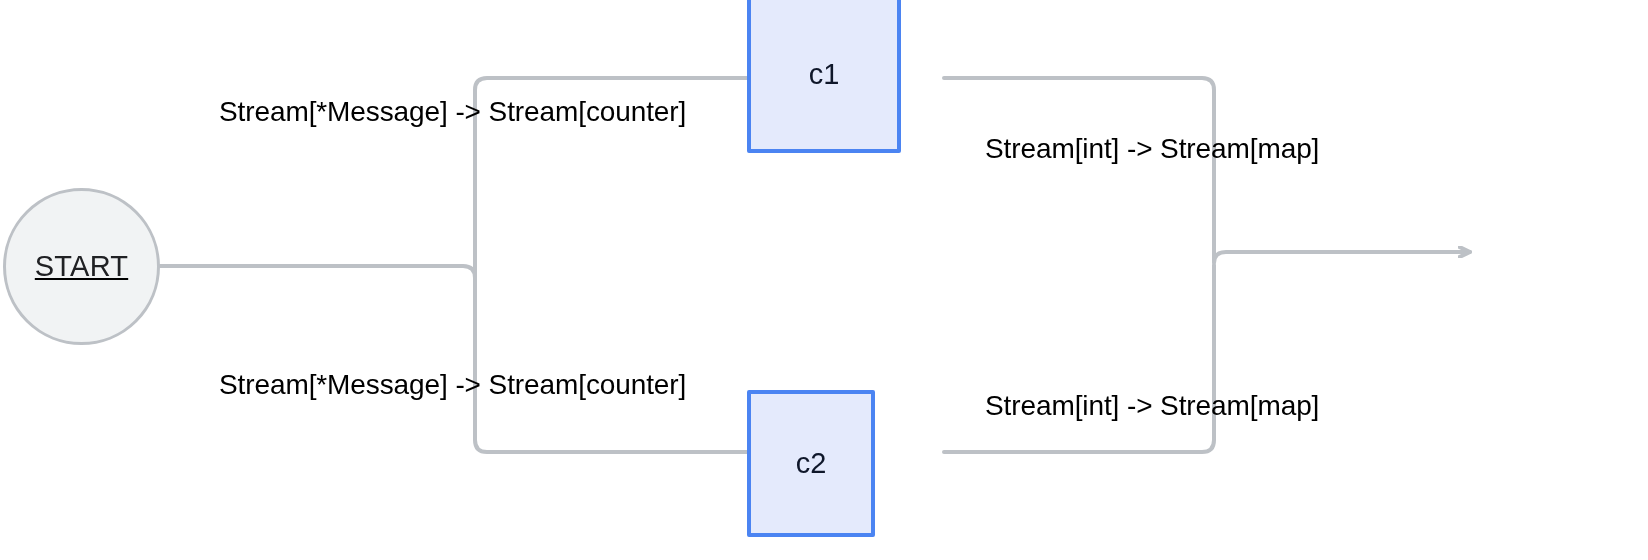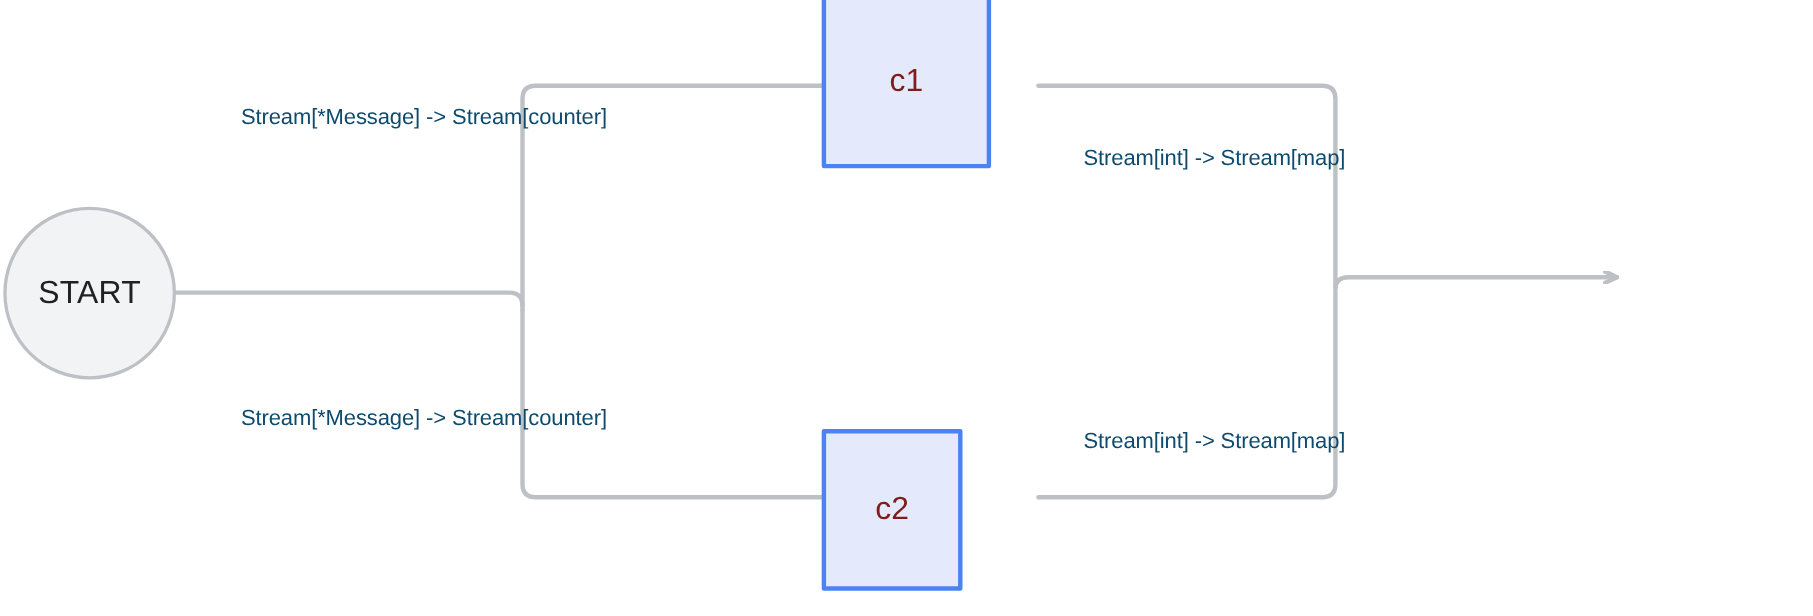--- a/index.html
+++ b/index.html
@@ -29,39 +29,40 @@
     position: absolute;
     box-sizing: border-box;
     display: flex;
     align-items: center;
     justify-content: center;
   }
   .node-terminal {
     border-radius: 50%;
     background: #f1f3f4;
     border: 3px solid #bdc1c6;
+    text-decoration: underline;
   }
   .node-terminal .node-label {
     font-size: 29px;
     color: #202124;
     letter-spacing: 0.2px;
   }
   .node-process {
     background: #e4eafc;
     border: 4px solid #4b84f2;
     border-radius: 2px;
   }
   .node-process .node-label {
     font-size: 29px;
-    color: #7f1d1d;
+    color: #0f172a;
   }
   .edge-label {
     position: absolute;
-    font-size: 20px;
-    color: #0c4a6e;
+    font-size: 28px;
+    color: #000000;
     white-space: nowrap;
     letter-spacing: -0.1px;
     background: transparent;
   }
 </style>
 </head>
 <body>
 
 <div id="canvas">
 

